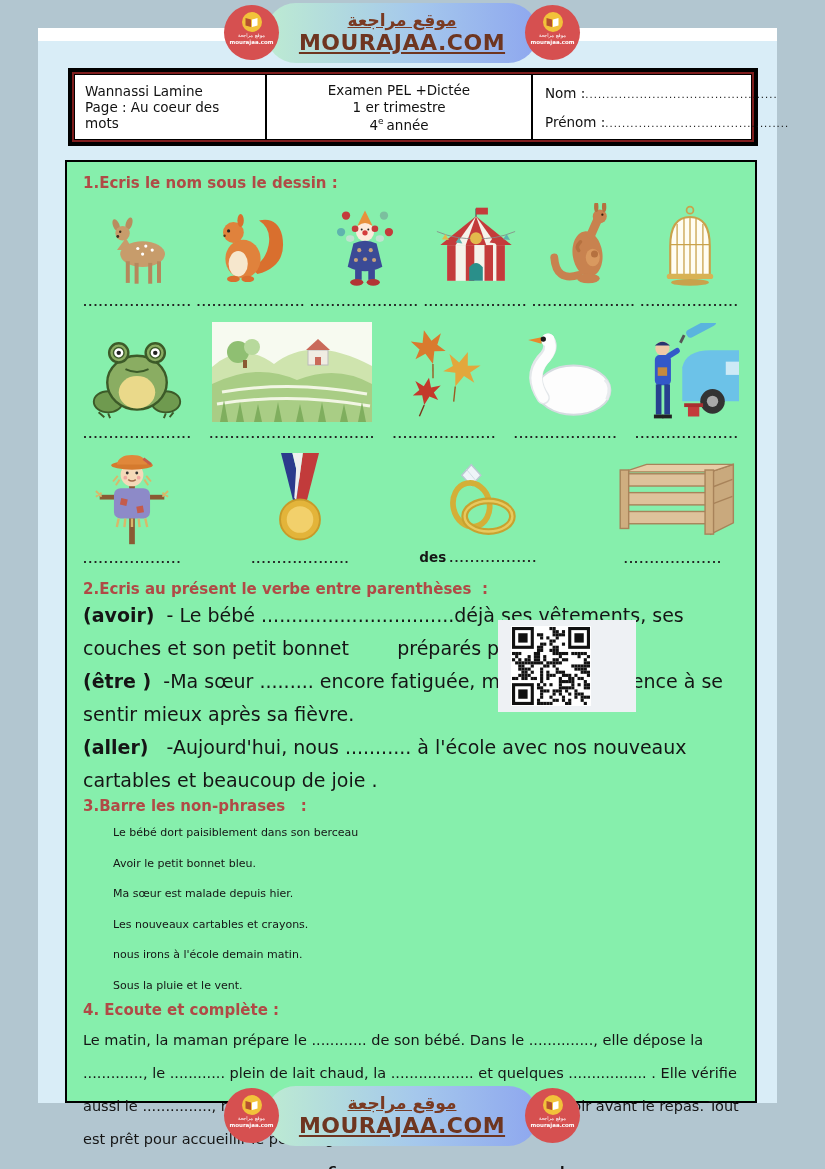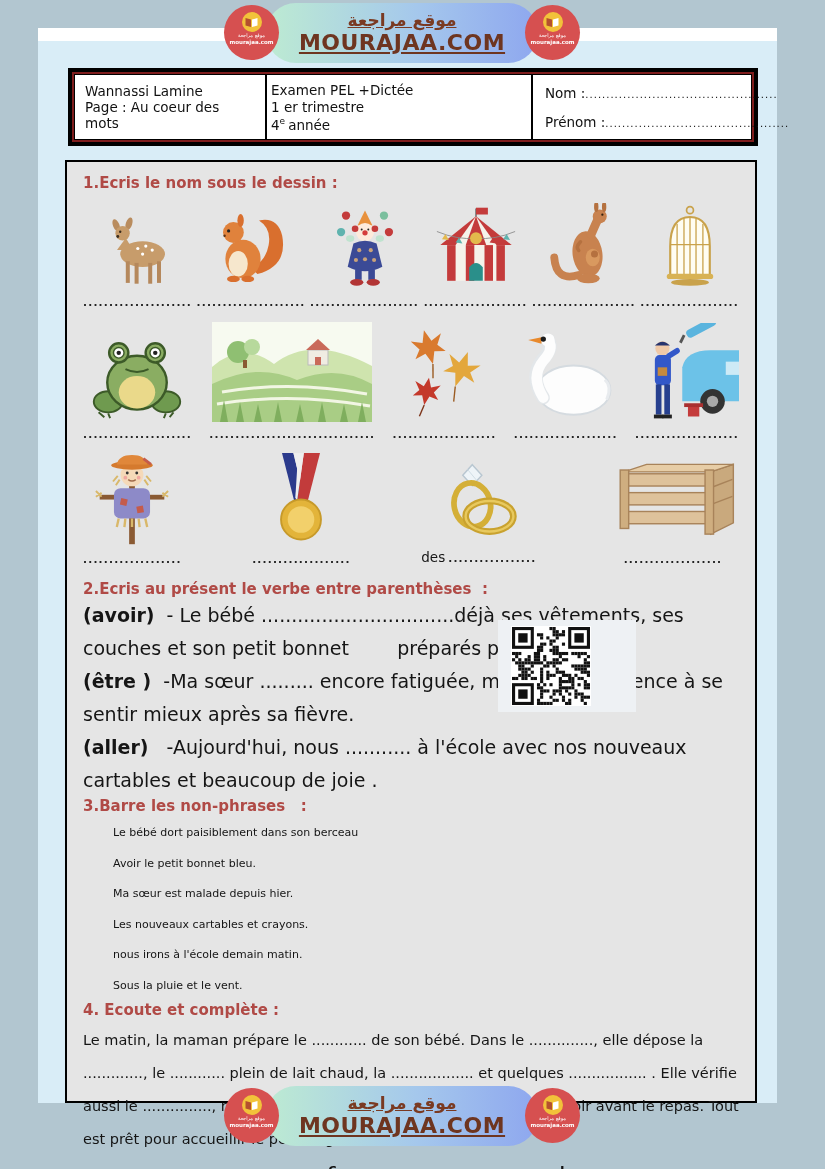--- a/index.html
+++ b/index.html
@@ -30,40 +30,40 @@
   .logo-badge{width:20px;height:20px;border-radius:50%;background:#f2c23a;display:flex;align-items:center;justify-content:center;}
   .logo-line{font-size:5px;color:#fff;line-height:7px;white-space:nowrap;}
   .logo-line.en{font-size:5.5px;font-weight:bold;}
 
   
   .hdr-box{position:absolute;left:68px;top:68px;width:690px;height:78px;background:#7f1d1d;
     border:4px solid #000;padding:2px;box-sizing:border-box;}
   .hdr-inner{border:1.5px solid #000;height:100%;display:grid;grid-template-columns:192px 266px 1fr;box-sizing:border-box;background:#fff;}
   .hdr-cell{font-size:13.5px;color:#111;box-sizing:border-box;}
   .hdr-cell.c1{border-right:2px solid #000;display:flex;flex-direction:column;justify-content:space-between;padding:8px 10px 9px;}
-  .hdr-cell.c2{border-right:2px solid #000;display:flex;flex-direction:column;justify-content:center;gap:1px;padding:2px 4px;}
+  .hdr-cell.c2{border-right:2px solid #000;text-align:center;display:flex;flex-direction:column;justify-content:center;gap:1px;padding:2px 4px;}
   .hdr-cell.c3{display:flex;flex-direction:column;justify-content:space-around;padding:4px 8px 4px 12px;}
   .name-line{display:flex;align-items:baseline;white-space:nowrap;overflow:hidden;}
   .dotfill{font-size:10px;letter-spacing:1px;overflow:hidden;}
   sup{font-size:9px;}
   .grade-word{margin-left:3px;}
 
   
-  .main-box{position:absolute;left:65px;top:160px;width:692px;height:943px;background:#e5e5e5;
+  .main-box{position:absolute;left:65px;top:160px;width:692px;height:943px;background:#86efac;
     border:2px solid #000;box-sizing:border-box;padding:12px 16px 0;}
   .sec-title{color:#b04a46;font-weight:bold;font-size:15px;line-height:19px;white-space:pre-wrap;}
 
   .pic-row{display:flex;align-items:flex-end;justify-content:space-between;}
   .pic-row.row1{margin-top:10px;}
   .pic-row.row2{margin-top:13px;}
   .pic-row.row3{margin-top:13px;}
   .pic-cell{display:flex;flex-direction:column;align-items:center;}
   .answer-line{display:flex;align-items:baseline;margin-top:5px;}
   .answer{font-size:10.5px;font-weight:bold;letter-spacing:1.2px;color:#222;white-space:nowrap;}
-  .prefix{font-size:13.5px;font-weight:normal;margin-right:3px;letter-spacing:0;}
+  .prefix{font-size:13.5px;font-weight:bold;margin-right:3px;letter-spacing:0;}
 
   .s2{margin-top:15px;}
   .s2-line{font-size:19px;line-height:33px;color:#151515;white-space:pre-wrap;}
   .verb{font-weight:bold;}
 
   .s3-list{margin:2px 0 0 30px;}
   .s3-item{font-size:11px;line-height:30.5px;color:#151515;}
 
   .qr-panel{position:absolute;left:498px;top:620px;width:138px;height:92px;background:#eef1f4;
     display:flex;align-items:center;padding-left:13px;box-sizing:border-box;}

